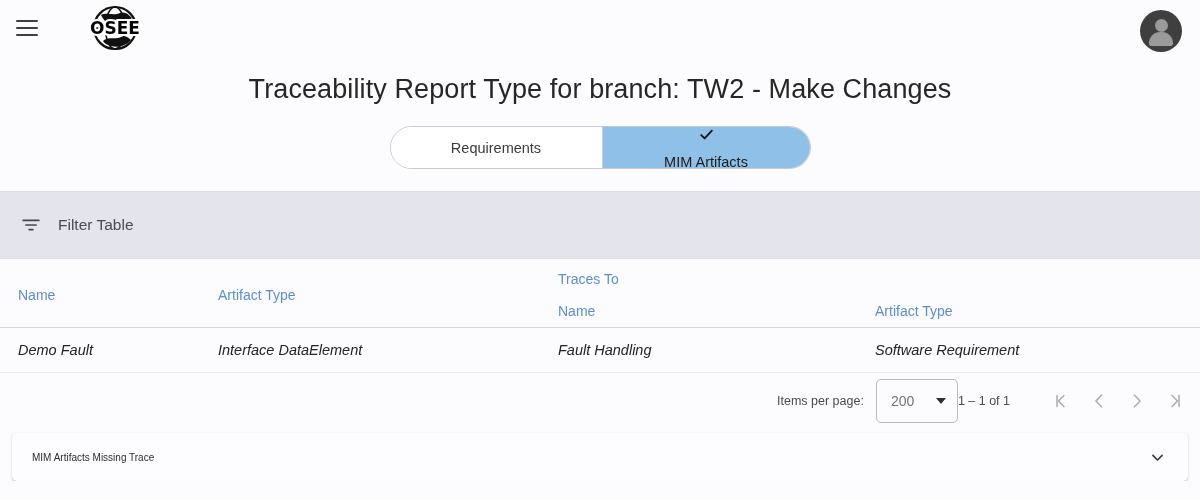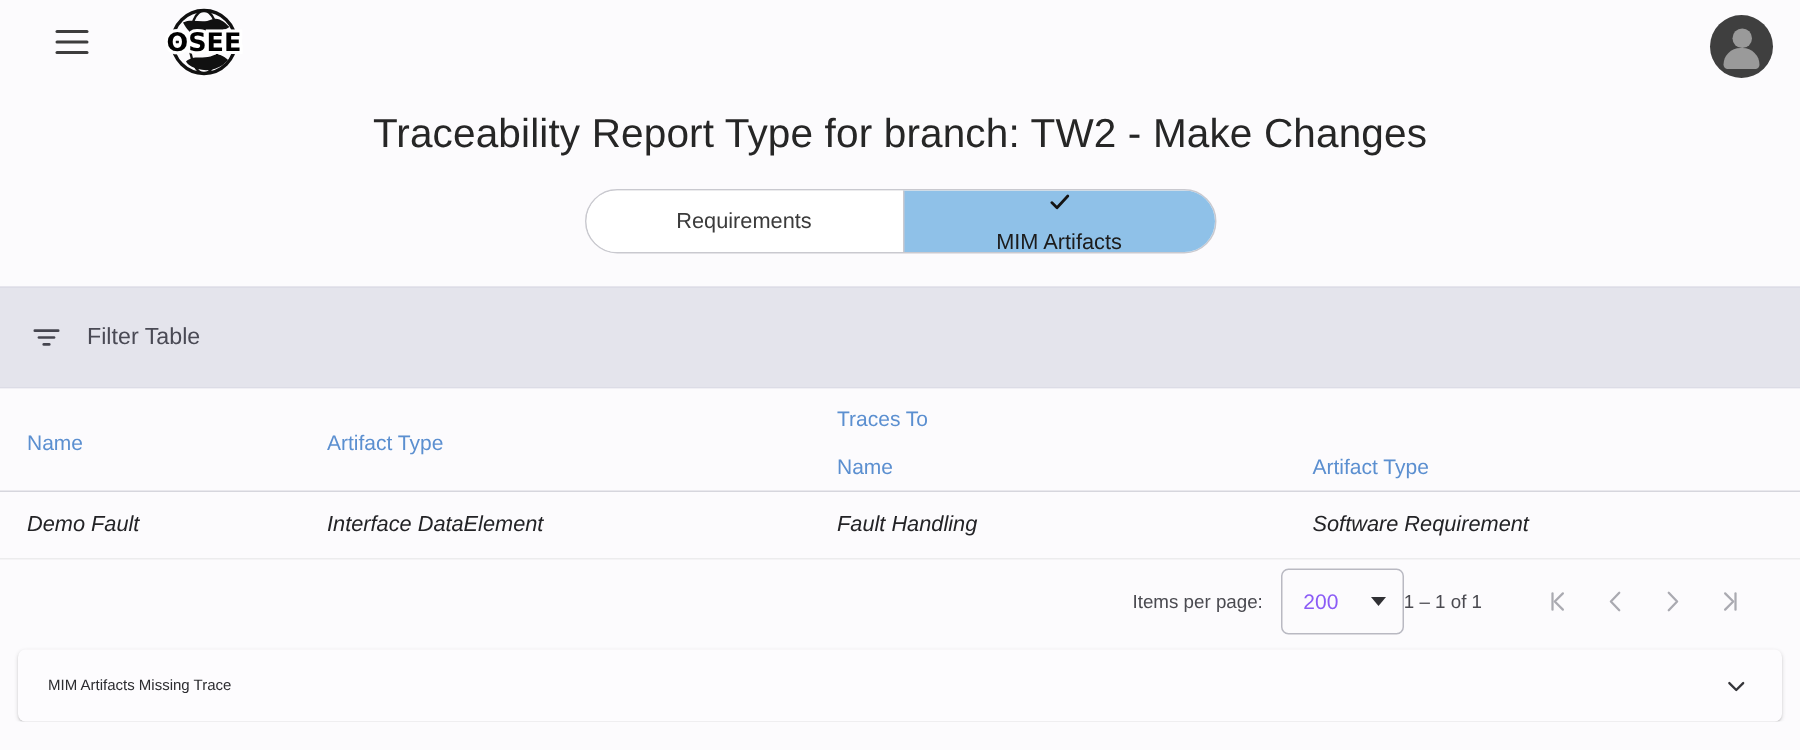--- a/index.html
+++ b/index.html
@@ -19,21 +19,21 @@
     height: 500px;
     background: #fcfbfd;
   }
 
   
   .toolbar {
     position: relative;
     height: 56px;
     display: flex;
     align-items: center;
-    padding: 0 25px;
+    padding: 0 4px;
     background: #fcfbfd;
   }
 
   .menu-btn {
     width: 34px;
     height: 34px;
     display: flex;
     flex-direction: column;
     justify-content: center;
     align-items: center;
@@ -217,21 +217,21 @@
   .hdr-top  { top: 12px; }
   .hdr-bot  { top: 44px; }
   .hdr-mid  { top: 28px; }
 
   
   .paginator {
     height: 56px;
     display: flex;
     align-items: center;
     justify-content: flex-end;
-    padding-right: 28px;
+    padding-right: 6px;
     background: #fcfbfd;
     gap: 0;
   }
   .pg-label {
     font-size: 12.5px;
     color: #4a4a50;
     margin-right: 12px;
   }
   .pg-select {
     width: 82px;
@@ -240,21 +240,21 @@
     border-radius: 5px;
     display: flex;
     align-items: center;
     justify-content: space-between;
     padding: 0 11px 0 14px;
     cursor: pointer;
     background: #fcfbfd;
   }
   .pg-select-value {
     font-size: 14px;
-    color: #8b5cf6;
+    color: #737373;
   }
   .caret {
     width: 0;
     height: 0;
     border-left: 5.5px solid transparent;
     border-right: 5.5px solid transparent;
     border-top: 6px solid #303034;
   }
   .pg-range {
     font-size: 12.5px;

